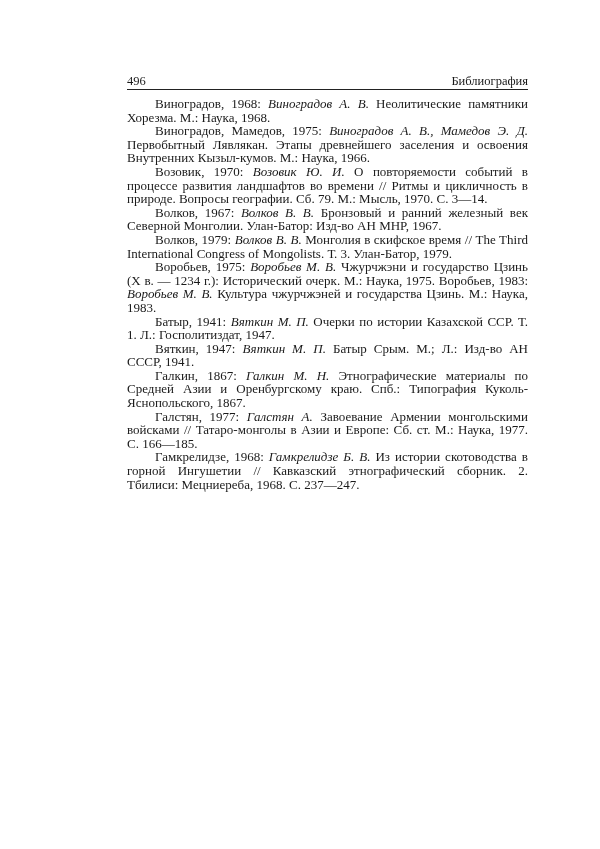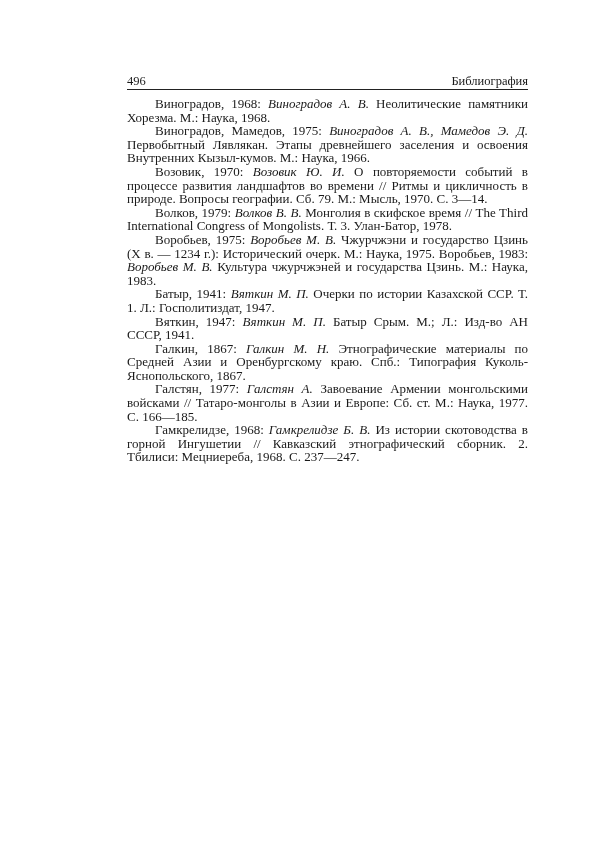--- a/index.html
+++ b/index.html
@@ -51,21 +51,22 @@
 <div class="page">
   <div class="running-head">
     <span>496</span>
     <span>Библиография</span>
   </div>
 
   <div class="entries">
     <p class="entry"><span>Виноградов, 1968: </span><i>Виноградов А. В.</i><span> Неолитические памятники Хорезма. М.: Наука, 1968.</span></p>
     <p class="entry"><span>Виноградов, Мамедов, 1975: </span><i>Виноградов А. В., Мамедов Э. Д.</i><span> Первобытный Лявлякан. Этапы древнейшего заселения и освоения Внутренних Кызыл-кумов. М.: Наука, 1966.</span></p>
     <p class="entry"><span>Возовик, 1970: </span><i>Возовик Ю. И.</i><span> О повторяемости событий в процессе развития ландшафтов во времени // Ритмы и цикличность в природе. Вопросы географии. Сб. 79. М.: Мысль, 1970. С. 3—14.</span></p>
-    <p class="entry"><span>Волков, 1979: </span><i>Волков В. В.</i><span> Монголия в скифское время // The Third International Congress of Mongolists. Т. 3. Улан-Батор, 1978.</span></p>
+    <p class="entry"><span>Волков, 1967: </span><i>Волков В. В.</i><span> Бронзовый и ранний железный век Северной Монголии. Улан-Батор: Изд-во АН МНР, 1967.</span></p>
+    <p class="entry"><span>Волков, 1979: </span><i>Волков В. В.</i><span> Монголия в скифское время // The Third International Congress of Mongolists. Т. 3. Улан-Батор, 1979.</span></p>
     <p class="entry"><span>Воробьев, 1975: </span><i>Воробьев М. В.</i><span> Чжурчжэни и государство Цзинь (X в. — 1234 г.): Исторический очерк. М.: Наука, 1975. Воробьев, 1983: </span><i>Воробьев М. В.</i><span> Культура чжурчжэней и государства Цзинь. М.: Наука, 1983.</span></p>
     <p class="entry"><span>Батыр, 1941: </span><i>Вяткин М. П.</i><span> Очерки по истории Казахской ССР. Т. 1. Л.: Госполитиздат, 1947.</span></p>
     <p class="entry"><span>Вяткин, 1947: </span><i>Вяткин М. П.</i><span> Батыр Срым. М.; Л.: Изд-во АН СССР, 1941.</span></p>
     <p class="entry"><span>Галкин, 1867: </span><i>Галкин М. Н.</i><span> Этнографические материалы по Средней Азии и Оренбургскому краю. Спб.: Типография Куколь-Яснопольского, 1867.</span></p>
     <p class="entry"><span>Галстян, 1977: </span><i>Галстян А.</i><span> Завоевание Армении монгольскими войсками // Татаро-монголы в Азии и Европе: Сб. ст. М.: Наука, 1977. С. 166—185.</span></p>
     <p class="entry"><span>Гамкрелидзе, 1968: </span><i>Гамкрелидзе Б. В.</i><span> Из истории скотоводства в горной Ингушетии // Кавказский этнографический сборник. 2. Тбилиси: Мецниереба, 1968. С. 237—247.</span></p>
   </div>
 </div>
 
 </body></html>

